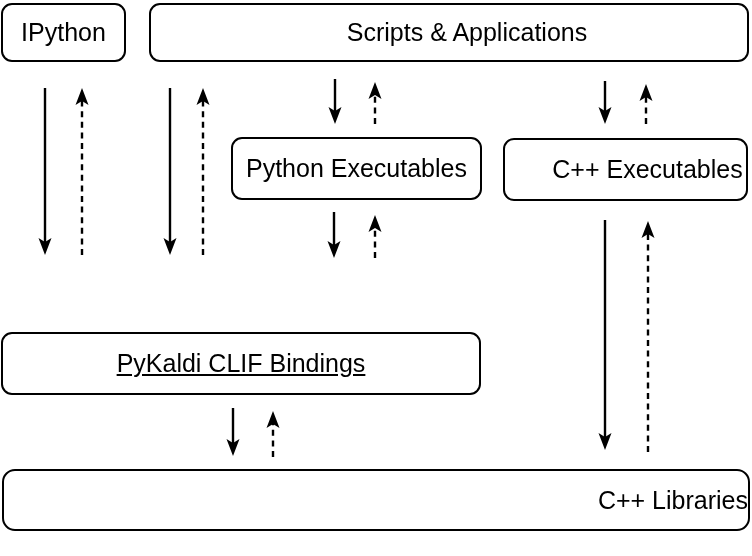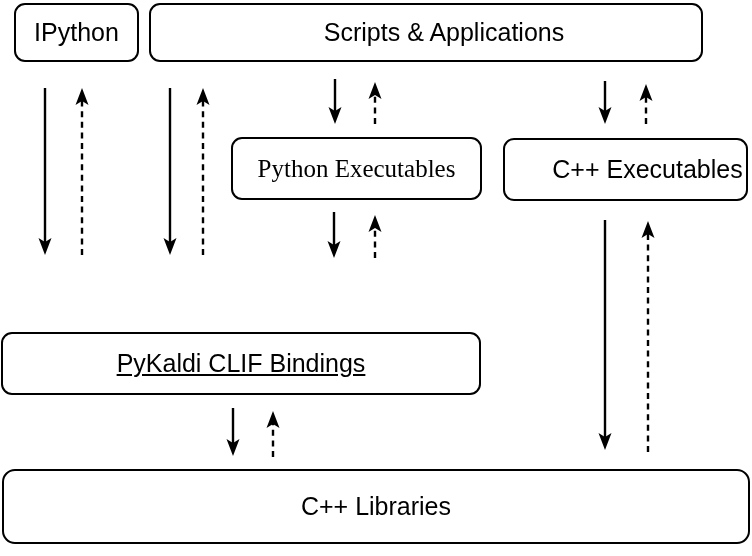--- a/index.html
+++ b/index.html
@@ -29,27 +29,27 @@
     border: 2.5px solid #000000;
     border-radius: 11px;
     background: #ffffff;
     display: flex;
     align-items: center;
     justify-content: center;
     font-size: 25px;
     color: #000000;
     white-space: nowrap;
   }
-  .n-ipython      { left: 14px;   top: 3px;   width: 125px; height: 59px; }
-  .n-scripts      { left: 149px; top: 3px;   width: 554px; height: 59px; padding-left: 36px; }
-  .n-py-exec      { left: 231px; top: 137px; width: 251px; height: 63px; font-family: Liberation Serif, serif; }
+  .n-ipython      { left: 1px;   top: 3px;   width: 125px; height: 59px; }
+  .n-scripts      { left: 149px; top: 3px;   width: 600px; height: 59px; padding-left: 36px; }
+  .n-py-exec      { left: 231px; top: 137px; width: 251px; height: 63px; }
   .n-cpp-exec     { left: 503px; top: 138px; width: 245px; height: 63px; padding-left: 44px; }
   .n-package      { left: 1px;   top: 268px; width: 480px; height: 63px; }
   .n-clif         { left: 1px;   top: 332px; width: 480px; height: 63px; text-decoration: underline; }
-  .n-cpp-libs     { left: 2px;   top: 469px; width: 748px; height: 75px; border-radius: 13px; }
+  .n-cpp-libs     { left: 2px;   top: 469px; width: 748px; height: 62px; border-radius: 13px; justify-content: flex-end; }
 </style>
 </head>
 <body>
 
 <div class="stage">
 
   <svg id="arrows" xmlns="http://www.w3.org/2000/svg" viewBox="0 0 752 556">
       <g>
         <line x1="45" x2="45" y1="88" y2="242" stroke="#000000" stroke-width="2.4"></line>
         <polygon points="45,255 38.5,238 45,242 51.5,238" fill="#000000"></polygon>

